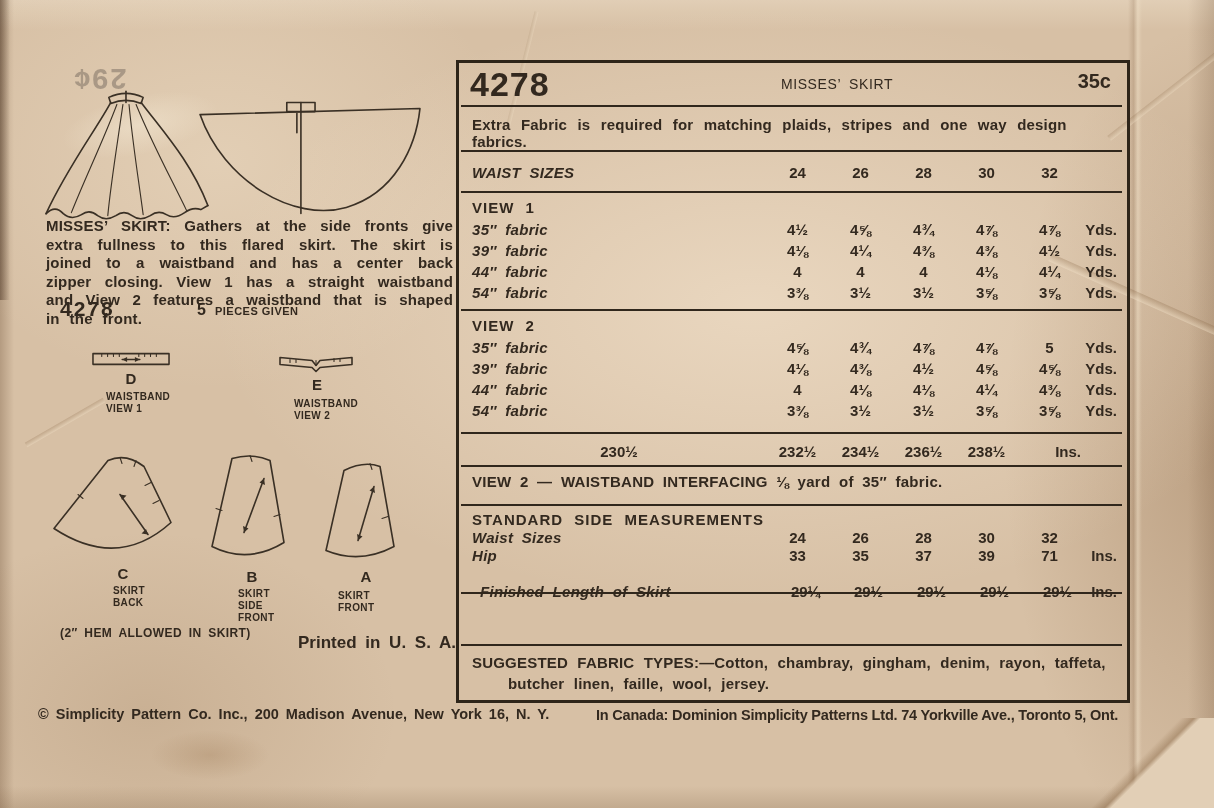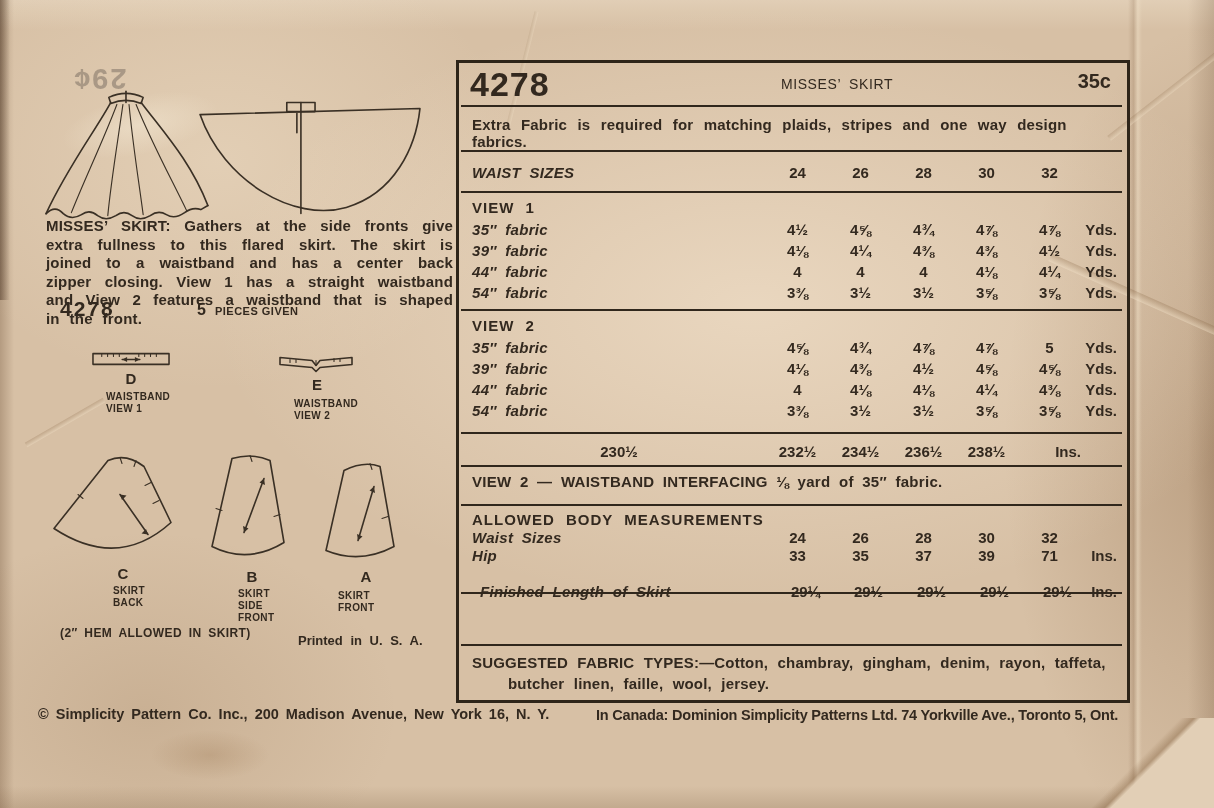--- a/index.html
+++ b/index.html
@@ -48,21 +48,21 @@
     color:rgba(92,82,76,0.40);transform:rotate(180deg);
   }
   .desc{position:absolute;left:46px;top:217px;width:407px;font-size:15px;font-weight:bold;line-height:18.5px;word-spacing:5.5px;letter-spacing:.2px;text-align:justify;}
   .big-num{position:absolute;left:60px;top:297px;font-size:21px;font-weight:bold;letter-spacing:2px;}
   .pieces-given{position:absolute;left:197px;top:301px;font-size:15px;font-weight:bold;}
   .pieces-given .cnt{font-size:16px;margin-right:9px;}
   .pieces-given .lbl{font-size:11px;letter-spacing:.5px;}
   .pc-letter{position:absolute;font-size:15px;font-weight:bold;text-align:center;}
   .pc-label{position:absolute;font-size:10px;font-weight:bold;letter-spacing:.4px;line-height:12px;}
   .hem-note{position:absolute;left:60px;top:626px;font-size:12px;font-weight:bold;letter-spacing:.4px;word-spacing:3px;}
-  .printed{position:absolute;left:298px;top:633px;font-size:13px;font-weight:bold;word-spacing:4px;}
+  .printed{position:absolute;left:298px;top:633px;font-size:17px;font-weight:bold;word-spacing:4px;}
   .footer-us{position:absolute;left:38px;top:706px;font-size:14.5px;font-weight:bold;word-spacing:3px;}
   .footer-ca{position:absolute;left:596px;top:707px;font-size:14.5px;font-weight:bold;letter-spacing:-.2px;}
   svg{position:absolute;overflow:visible;}
   svg path, svg line, svg polyline, svg rect{fill:none;stroke:#3a3025;stroke-width:1.6;stroke-linecap:round;stroke-linejoin:round;}
   svg .fill{fill:#3a3025;stroke:none;}
   svg .thin{stroke-width:1.1;}
 </style>
 </head>
 <body>
 
@@ -273,21 +273,21 @@
         <span class="tval">234½</span>
         <span class="tval">236½</span>
         <span class="tval">238½</span>
         <span class="tunit">Ins.</span>
       </div>
     <div class="rule" style="top:402px;"></div>
 
     <div class="sec-label" style="top:410px;letter-spacing:.3px;word-spacing:4px;">VIEW 2 — WAISTBAND INTERFACING   ⅛ yard of 35″ fabric.</div>
     <div class="rule" style="top:441px;"></div>
 
-    <div class="sec-label" style="top:448px;">ALLOWED BODY MEASUREMENTS</div>
+    <div class="sec-label" style="top:448px;">STANDARD SIDE MEASUREMENTS</div>
     <div class="trow" style="top:466px;line-height:18px;">
         <span class="tlabel">Waist Sizes</span>
         <span class="tval">24</span>
         <span class="tval">26</span>
         <span class="tval">28</span>
         <span class="tval">30</span>
         <span class="tval">32</span>
         <span class="tunit"></span>
       </div>
     <div class="trow" style="top:484px;line-height:18px;">

